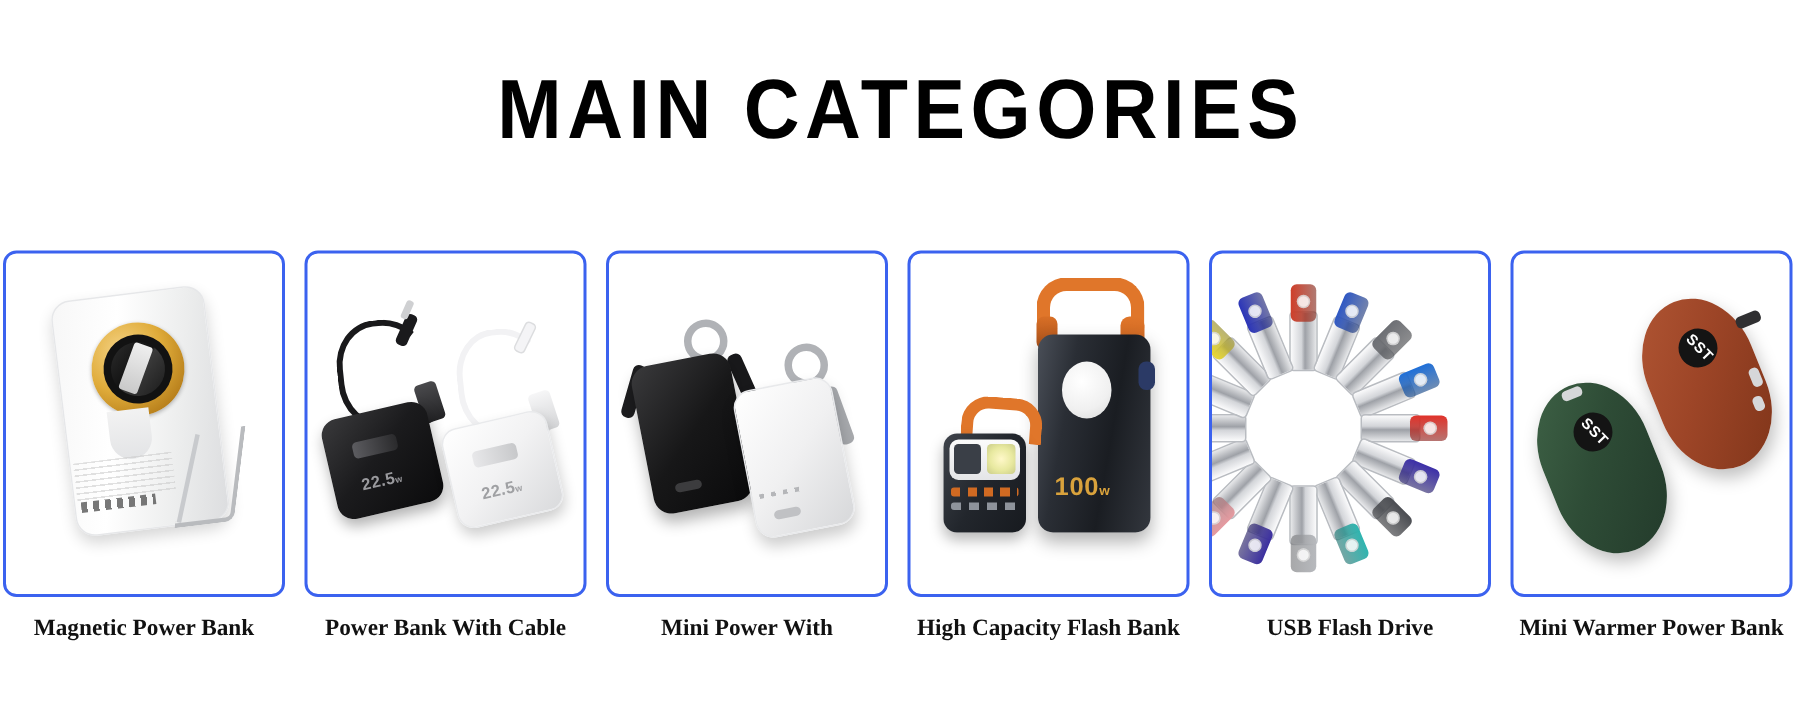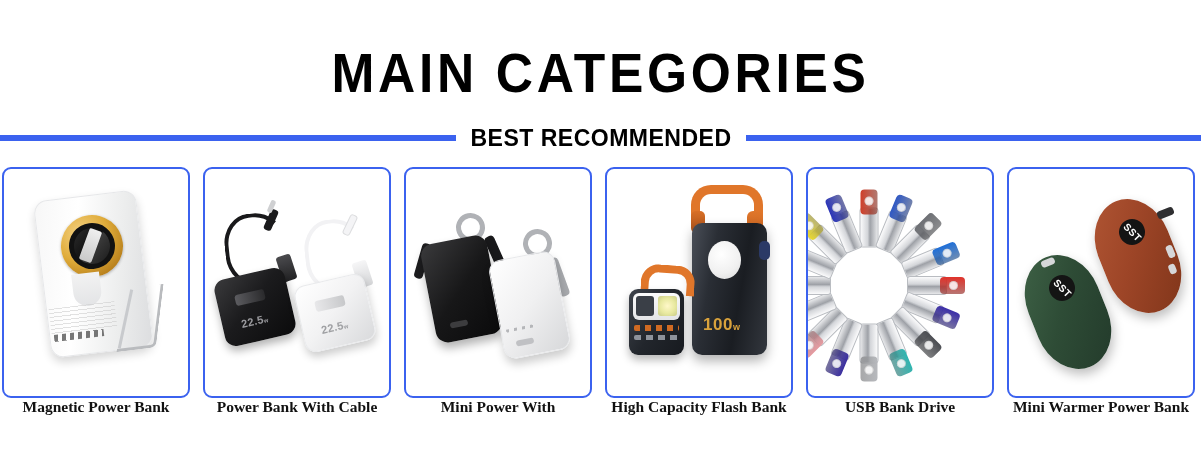--- a/index.html
+++ b/index.html
@@ -84,20 +84,21 @@
     border: 2px solid #3b62ef;
     border-radius: 9px;
     background: #ffffff;
     position: relative;
     overflow: hidden;
     display: flex;
     align-items: center;
     justify-content: center;
   }
   .card-label {
+    margin-top: 12px;
     font-family: "Liberation Serif", serif;
     font-weight: bold;
     font-size: 15.5px;
     line-height: 18px;
     color: #111111;
     text-align: center;
     white-space: nowrap;
   }
   .prod { position: relative; width: 100%; height: 100%; }
 
@@ -491,25 +492,20 @@
     background: #d6d7d9; transform: rotate(-22deg);
   }
 </style>
 </head>
 <body>
 
 <div class="page">
 
   <div class="main-title">MAIN CATEGORIES</div>
 
-  <div class="sub-bar">
-    <div class="sub-line"></div>
-    <div class="sub-text">BEST RECOMMENDED</div>
-    <div class="sub-line"></div>
-  </div>
 
   <div class="cards">
 
     <div class="card-cell">
       <div class="card">
         <div class="prod">
           <div class="mpb-body"></div>
           <div class="mpb-ring-outer"></div>
           <div class="mpb-ring-inner"></div>
           <div class="mpb-ring-core"></div>
@@ -661,21 +657,21 @@
                 <div class="hole"></div>
               </div>
               <div class="usb" style="transform: rotate(247.5deg) translateX(34px);">
                 <div class="metal"></div>
                 <div class="swivel" style="background: linear-gradient(rgb(43, 53, 184) 0%, rgba(0, 0, 0, 0.38) 160%);"></div>
                 <div class="hole"></div>
               </div>
             </div>
         </div>
       </div>
-      <div class="card-label">USB Bank Drive</div>
+      <div class="card-label">USB Flash Drive</div>
     </div>
 
     <div class="card-cell">
       <div class="card">
         <div class="prod">
           <div class="hw-green-rim"></div>
           <div class="hw-green"></div>
           <div class="hw-btn4"></div>
           <div class="hw-logo-g">
               <span>SST</span>

